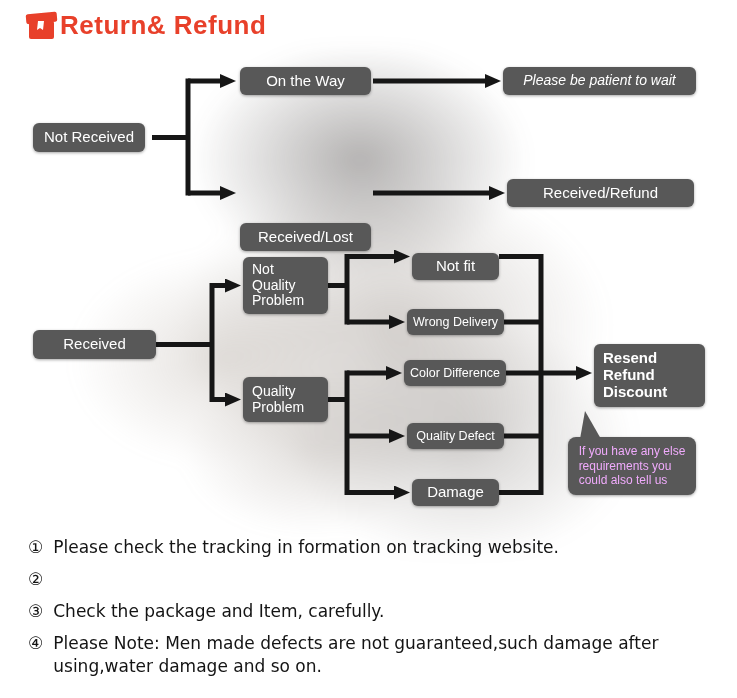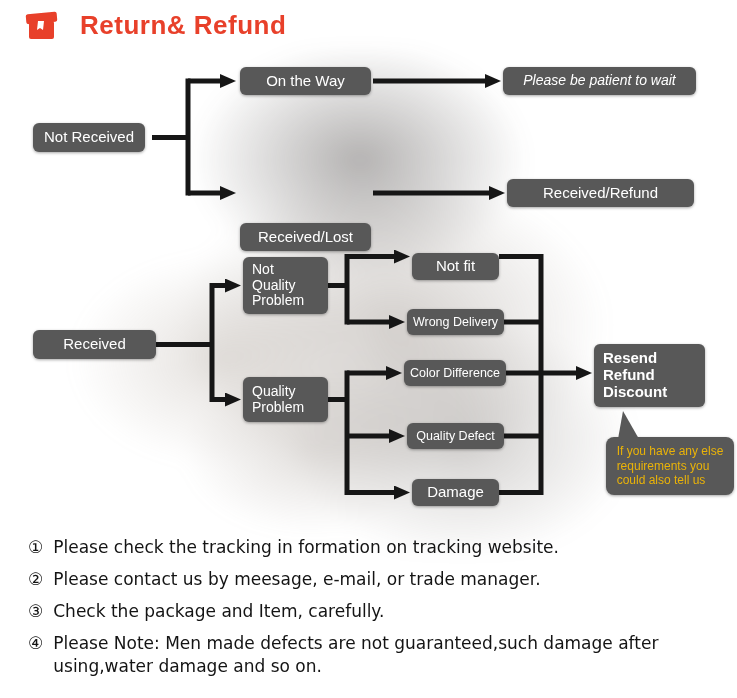--- a/index.html
+++ b/index.html
@@ -10,38 +10,37 @@
   .bg-photo{
     position:absolute;left:40px;top:50px;width:640px;height:500px;z-index:0;
     background:
       radial-gradient(ellipse 240px 170px at 50% 22%, rgba(55,50,48,0.38), transparent 70%),
       radial-gradient(ellipse 300px 210px at 55% 55%, rgba(120,108,98,0.32), transparent 72%),
       radial-gradient(ellipse 210px 150px at 28% 62%, rgba(160,148,136,0.28), transparent 70%),
       radial-gradient(ellipse 240px 170px at 66% 78%, rgba(95,88,82,0.28), transparent 72%),
       radial-gradient(ellipse 180px 120px at 42% 80%, rgba(140,128,118,0.25), transparent 70%);
     filter:blur(9px);
   }
-  .title-wrap{position:absolute;left:24px;top:8px;display:flex;align-items:center;gap:22px;z-index:3;}
+  .title-wrap{position:absolute;left:24px;top:8px;display:flex;align-items:center;gap:2px;z-index:3;}
   .title{font-size:26px;font-weight:bold;color:#e8402a;letter-spacing:0.5px;}
   .flow-svg{position:absolute;left:0;top:0;z-index:1;}
   .node{
     position:absolute;z-index:2;background:#585858;color:#ffffff;border-radius:6px;
     display:flex;align-items:center;justify-content:center;text-align:center;
     font-size:15px;line-height:1.12;white-space:pre-line;
     box-shadow:0 1px 3px rgba(0,0,0,0.35);
   }
   .node.left{justify-content:flex-start;text-align:left;padding-left:9px;}
   .node.small{font-size:12.5px;}
   .node.bold{font-weight:bold;}
   .bubble{
-    position:absolute;z-index:2;background:#585858;color:#eab308;border-radius:8px;
+    position:absolute;z-index:2;background:#585858;color:#f0abfc;border-radius:8px;
     font-size:12px;line-height:1.2;white-space:pre-line;
     display:flex;align-items:center;justify-content:center;text-align:left;
     box-shadow:0 1px 3px rgba(0,0,0,0.35);
-    margin-left:38px;
   }
   .bubble-tail{
     position:absolute;top:-26px;left:12px;width:0;height:0;z-index:2;
     border-left:5px solid transparent;border-right:16px solid transparent;
     border-bottom:28px solid #585858;
   }
   .notes{
     position:absolute;left:28px;top:536px;width:692px;z-index:3;
     font-family:"DejaVu Sans",sans-serif;font-size:17px;color:#141414;
   }
@@ -131,21 +130,20 @@
 could also tell us</span>
 </div>
 
 <div class="notes">
   <div class="note">
     <span class="num">①</span>
     <span class="txt">Please check the tracking in formation on tracking website.</span>
   </div>
   <div class="note">
     <span class="num">②</span>
-    <span class="txt">Please contact us by meesage, e-mail, or trade manager.</span>
   </div>
   <div class="note">
     <span class="num">③</span>
     <span class="txt">Check the package and Item, carefully.</span>
   </div>
   <div class="note">
     <span class="num">④</span>
     <span class="txt">Please Note: Men made defects  are not guaranteed,such damage after using,water damage and so on.</span>
   </div>
 </div>

